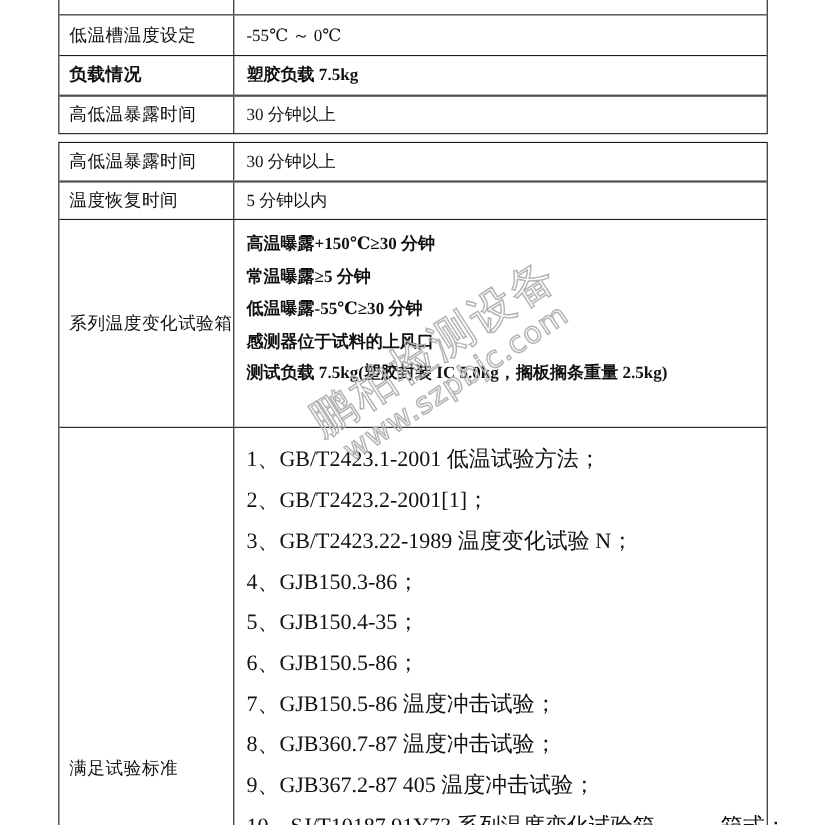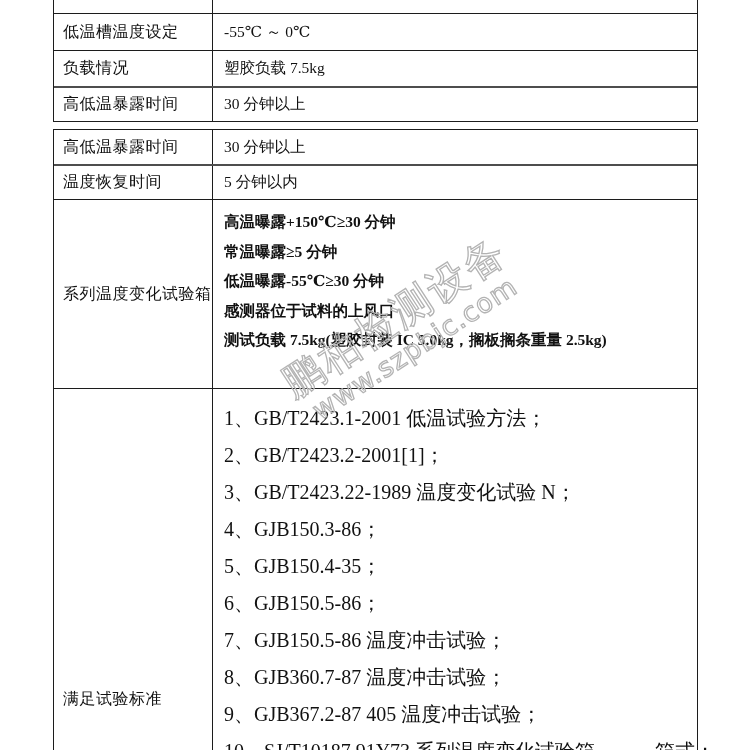--- a/index.html
+++ b/index.html
@@ -53,21 +53,21 @@
   .value-cell {
     flex: 1 1 auto;
     box-sizing: border-box;
     display: flex;
     align-items: center;
     padding-left: 11px;
     font-size: 15.5px;
   }
 
   .h37 { height: 37px; }
-  .h36 { height: 36px; }
+  .h36 { height: 36px; font-weight: bold; }
   .h35 { height: 35px; }
   .h34 { height: 34px; }
 
   
   .row.recovery { height: 189px; }
   .row.recovery .value-cell {
     display: block;
     padding-top: 7px;
     font-weight: bold;
   }

